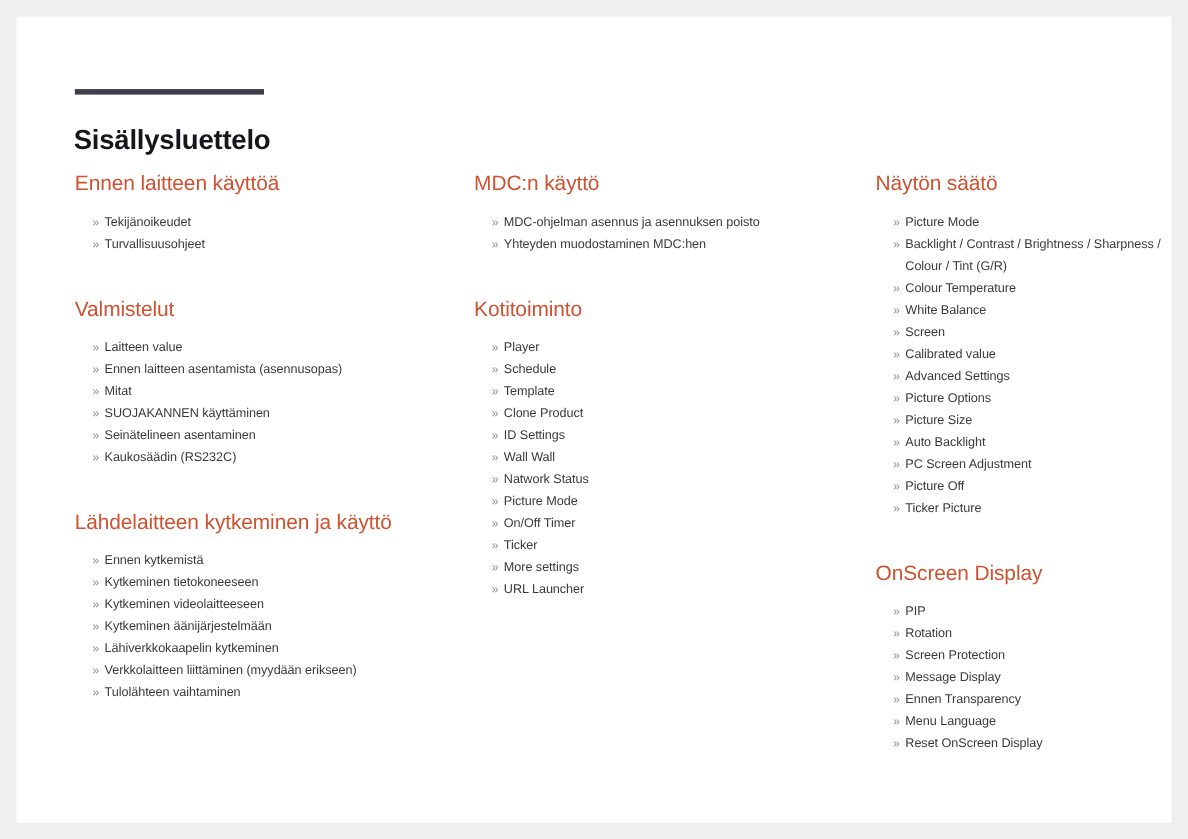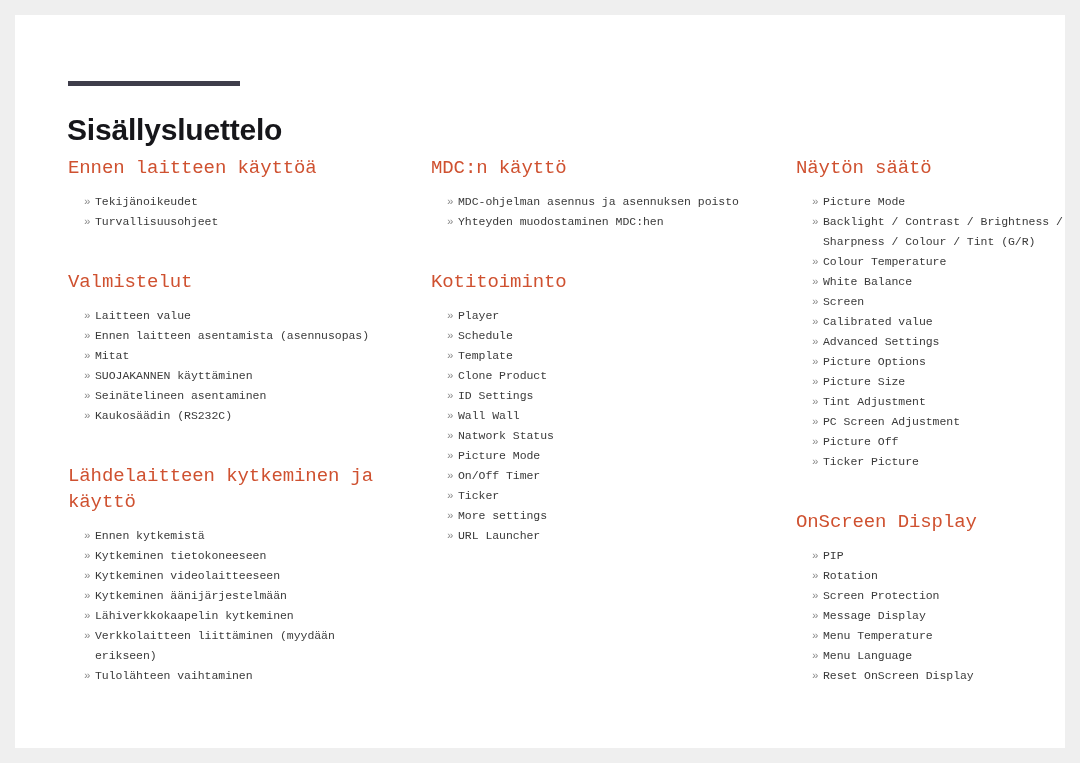--- a/index.html
+++ b/index.html
@@ -30,21 +30,21 @@
     top: 66px;
     width: 172px;
     height: 5px;
     background: #3e3d4a;
   }
 
   .page-title {
     position: absolute;
     left: 52px;
     top: 80px;
-    font-size: 30px;
+    font-size: 25px;
     font-weight: bold;
     color: #16161a;
     letter-spacing: -0.2px;
     line-height: 30px;
     white-space: nowrap;
   }
 
   .columns {
     position: absolute;
     left: 0;
@@ -55,21 +55,20 @@
   .col {
     position: absolute;
     top: 0;
   }
   .col-1 { left: 53px; width: 330px; }
   .col-2 { left: 416px; width: 330px; }
   .col-3 { left: 781px; width: 270px; }
 
   .section {
     margin-bottom: 0;
-    font-family: Liberation Mono, monospace;
   }
 
   .section-heading {
     color: #cf5130;
     font-size: 19px;
     line-height: 26px;
     font-weight: normal;
     letter-spacing: -0.1px;
     margin: 0 0 11px 0;
   }
@@ -296,21 +295,21 @@
             <li class="toc-item">
               <span class="bullet">»</span>
               <span class="label">Picture Options</span>
             </li>
             <li class="toc-item">
               <span class="bullet">»</span>
               <span class="label">Picture Size</span>
             </li>
             <li class="toc-item">
               <span class="bullet">»</span>
-              <span class="label">Tint Adjustment</span>
+              <span class="label">Auto Backlight</span>
             </li>
             <li class="toc-item">
               <span class="bullet">»</span>
               <span class="label">PC Screen Adjustment</span>
             </li>
             <li class="toc-item">
               <span class="bullet">»</span>
               <span class="label">Picture Off</span>
             </li>
             <li class="toc-item">
@@ -334,21 +333,21 @@
             <li class="toc-item">
               <span class="bullet">»</span>
               <span class="label">Screen Protection</span>
             </li>
             <li class="toc-item">
               <span class="bullet">»</span>
               <span class="label">Message Display</span>
             </li>
             <li class="toc-item">
               <span class="bullet">»</span>
-              <span class="label">Menu Temperature</span>
+              <span class="label">Ennen Transparency</span>
             </li>
             <li class="toc-item">
               <span class="bullet">»</span>
               <span class="label">Menu Language</span>
             </li>
             <li class="toc-item">
               <span class="bullet">»</span>
               <span class="label">Reset OnScreen Display</span>
             </li>
           </ul>

